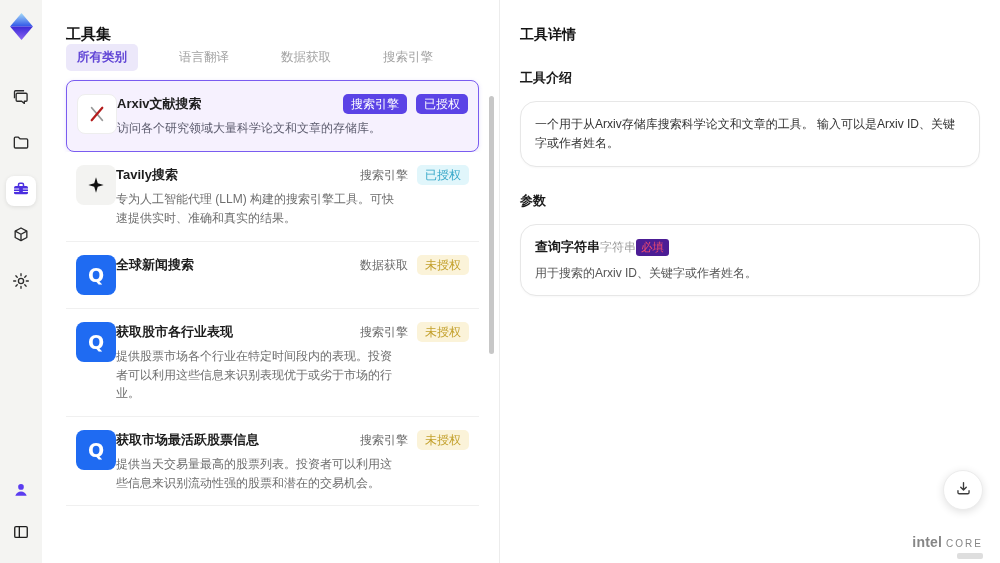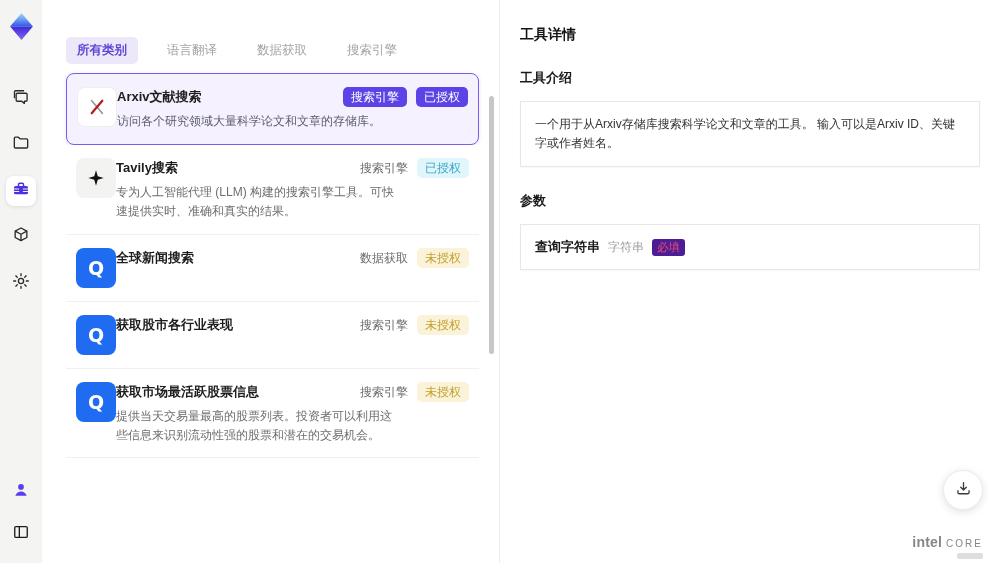--- a/index.html
+++ b/index.html
@@ -10,21 +10,21 @@
   .rail { width:42px; background:#f4f4f2; display:flex; flex-direction:column; align-items:center; padding:13px 0 14px; flex:none; }
   .rail-logo { width:27px; height:27px; margin-bottom:44px; }
   .rail-nav { display:flex; flex-direction:column; align-items:center; gap:16px; }
   .rail-item { width:30px; height:30px; border-radius:8px; display:flex; align-items:center; justify-content:center; cursor:pointer; }
   .rail-item.active { background:#fff; box-shadow:0 1px 4px rgba(0,0,0,.1); }
   .rail-bottom { margin-top:auto; display:flex; flex-direction:column; align-items:center; gap:12px; }
 
   
   .left-panel { width:458px; flex:none; border-right:1px solid #ececec; padding:18px 0 0 24px; position:relative; }
   .panel-title { font-size:15px; font-weight:bold; color:#141414; margin-top:7px; }
-  .tabs { display:flex; align-items:center; gap:18px; margin-top:19px; font-size:12.5px; }
+  .tabs { display:flex; align-items:center; gap:30px; font-size:12.5px; }
   .tab { color:#a3a3a3; padding:5px 11px; border-radius:5px; cursor:pointer; white-space:nowrap; }
   .tab.active { color:#6247d6; background:#ece8fa; font-weight:bold; }
 
   .tool-list { margin-top:9px; padding-right:20px; }
   .tool-card { display:flex; padding:13px 10px; border-bottom:1px solid #f0f0f0; cursor:pointer; background:#fff; }
   .tool-card.selected { border:1.5px solid #7a5cf0; background:#f6f1fe; border-radius:8px; box-shadow:0 1px 4px rgba(122,92,240,.18); }
   .tool-icon { width:40px; height:40px; border-radius:8px; flex:none; display:flex; align-items:center; justify-content:center; }
   .tool-icon.white { background:#fff; border:1px solid #eee; }
   .tool-icon.gray  { background:#f3f3f1; }
   .tool-icon.blue  { background:#1f6bf2; }
@@ -39,23 +39,23 @@
   .badge.auth   { background:#e1f6fb; color:#38a8c9; }
   .badge.unauth { background:#fbf3d9; color:#c3a02c; }
   .tool-desc { font-size:12px; color:#6e6e6e; line-height:1.55; margin-top:5px; max-width:286px; }
   .tool-card.selected .tool-desc { color:#5c5c6e; }
   .scroll-thumb { position:absolute; right:5px; top:96px; width:5px; height:258px; border-radius:3px; background:#c7c7c7; }
 
   
   .right-panel { flex:1; padding:20px 20px 0 20px; position:relative; }
   .detail-title { font-size:14px; font-weight:bold; color:#141414; margin-top:6px; }
   .section-heading { font-size:13px; font-weight:bold; color:#1a1a1a; margin-top:25px; }
-  .info-box { border:1px solid #e7e7e7; border-radius:0; background:#fff; padding:13px 14px; margin-top:14px; box-shadow:0 1px 2px rgba(0,0,0,.03); }
+  .info-box { border:1px solid #e7e7e7; border-radius:16px; background:#fff; padding:13px 14px; margin-top:14px; box-shadow:0 1px 2px rgba(0,0,0,.03); }
   .intro-text { font-size:12px; color:#333; line-height:1.6; }
-  .param-head { display:flex; align-items:baseline; gap:8px; }
+  .param-head { display:flex; align-items:baseline; }
   .param-name { font-size:13px; font-weight:bold; color:#1a1a1a; }
   .param-type { font-size:12px; color:#9a9a9a; }
   .param-required { font-size:11.5px; color:#ef4b6e; background:#4c1d95; padding:1px 5px; border-radius:3px; }
   .param-desc { font-size:12px; color:#555; margin-top:9px; }
 
   
   .download-btn { position:absolute; right:17px; bottom:53px; width:40px; height:40px; border-radius:50%; background:#fff; border:1px solid #ececec; box-shadow:0 2px 8px rgba(0,0,0,.12); display:flex; align-items:center; justify-content:center; cursor:pointer; }
   .intel-logo { position:absolute; right:17px; bottom:13px; color:#868686; display:flex; align-items:baseline; gap:4px; }
   .intel-word { font-size:14px; font-weight:bold; letter-spacing:.2px; }
   .core-word { font-size:10px; letter-spacing:2px; font-weight:500; }
@@ -137,20 +137,21 @@
         <svg viewBox="0 0 24 24" width="20" height="20" fill="none" stroke="#1d1d1d" stroke-width="1.6">
           <rect x="4.5" y="5.5" width="15" height="13" rx="1.5"></rect>
           <line x1="10" y1="5.5" x2="10" y2="18.5"></line>
         </svg>
       </span>
     </div>
   </div>
 </aside>
 
 <section class="left-panel">
+  <h1 class="panel-title">工具集</h1>
 
   <div class="tabs">
     <span class="tab active">所有类别</span>
     <span class="tab">语言翻译</span>
     <span class="tab">数据获取</span>
     <span class="tab">搜索引擎</span>
   </div>
 
   <div class="tool-list">
 
@@ -211,20 +212,21 @@
         <span class="q-glyph">Q</span>
       </div>
       <div class="tool-body">
         <div class="tool-head">
           <span class="tool-name">获取股市各行业表现</span>
           <span class="tool-badges">
             <span class="badge cat">搜索引擎</span>
             <span class="badge unauth">未授权</span>
           </span>
         </div>
+        <div class="tool-desc">提供股票市场各个行业在特定时间段内的表现。投资者可以利用这些信息来识别表现优于或劣于市场的行业。</div>
       </div>
     </div>
 
     <div class="tool-card">
       <div class="tool-icon blue">
         <span class="q-glyph">Q</span>
       </div>
       <div class="tool-body">
         <div class="tool-head">
           <span class="tool-name">获取市场最活跃股票信息</span>
@@ -250,20 +252,21 @@
     <p class="intro-text">一个用于从Arxiv存储库搜索科学论文和文章的工具。 输入可以是Arxiv ID、关键字或作者姓名。</p>
   </div>
 
   <h3 class="section-heading">参数</h3>
   <div class="info-box">
     <div class="param-head">
       <span class="param-name">查询字符串</span>
       <span class="param-type">字符串</span>
       <span class="param-required">必填</span>
     </div>
+    <p class="param-desc">用于搜索的Arxiv ID、关键字或作者姓名。</p>
   </div>
 </section>
 
 <div class="download-btn">
   <span>
     <svg viewBox="0 0 24 24" width="19" height="19" fill="none" stroke="#3c3c3c" stroke-width="1.7" stroke-linecap="round" stroke-linejoin="round">
       <path d="M12 4.5v8.5M8.5 10.3l3.5 3.5 3.5-3.5"></path>
       <path d="M5 14.8V17a1.6 1.6 0 0 0 1.6 1.6h10.8A1.6 1.6 0 0 0 19 17v-2.2"></path>
     </svg>
   </span>

